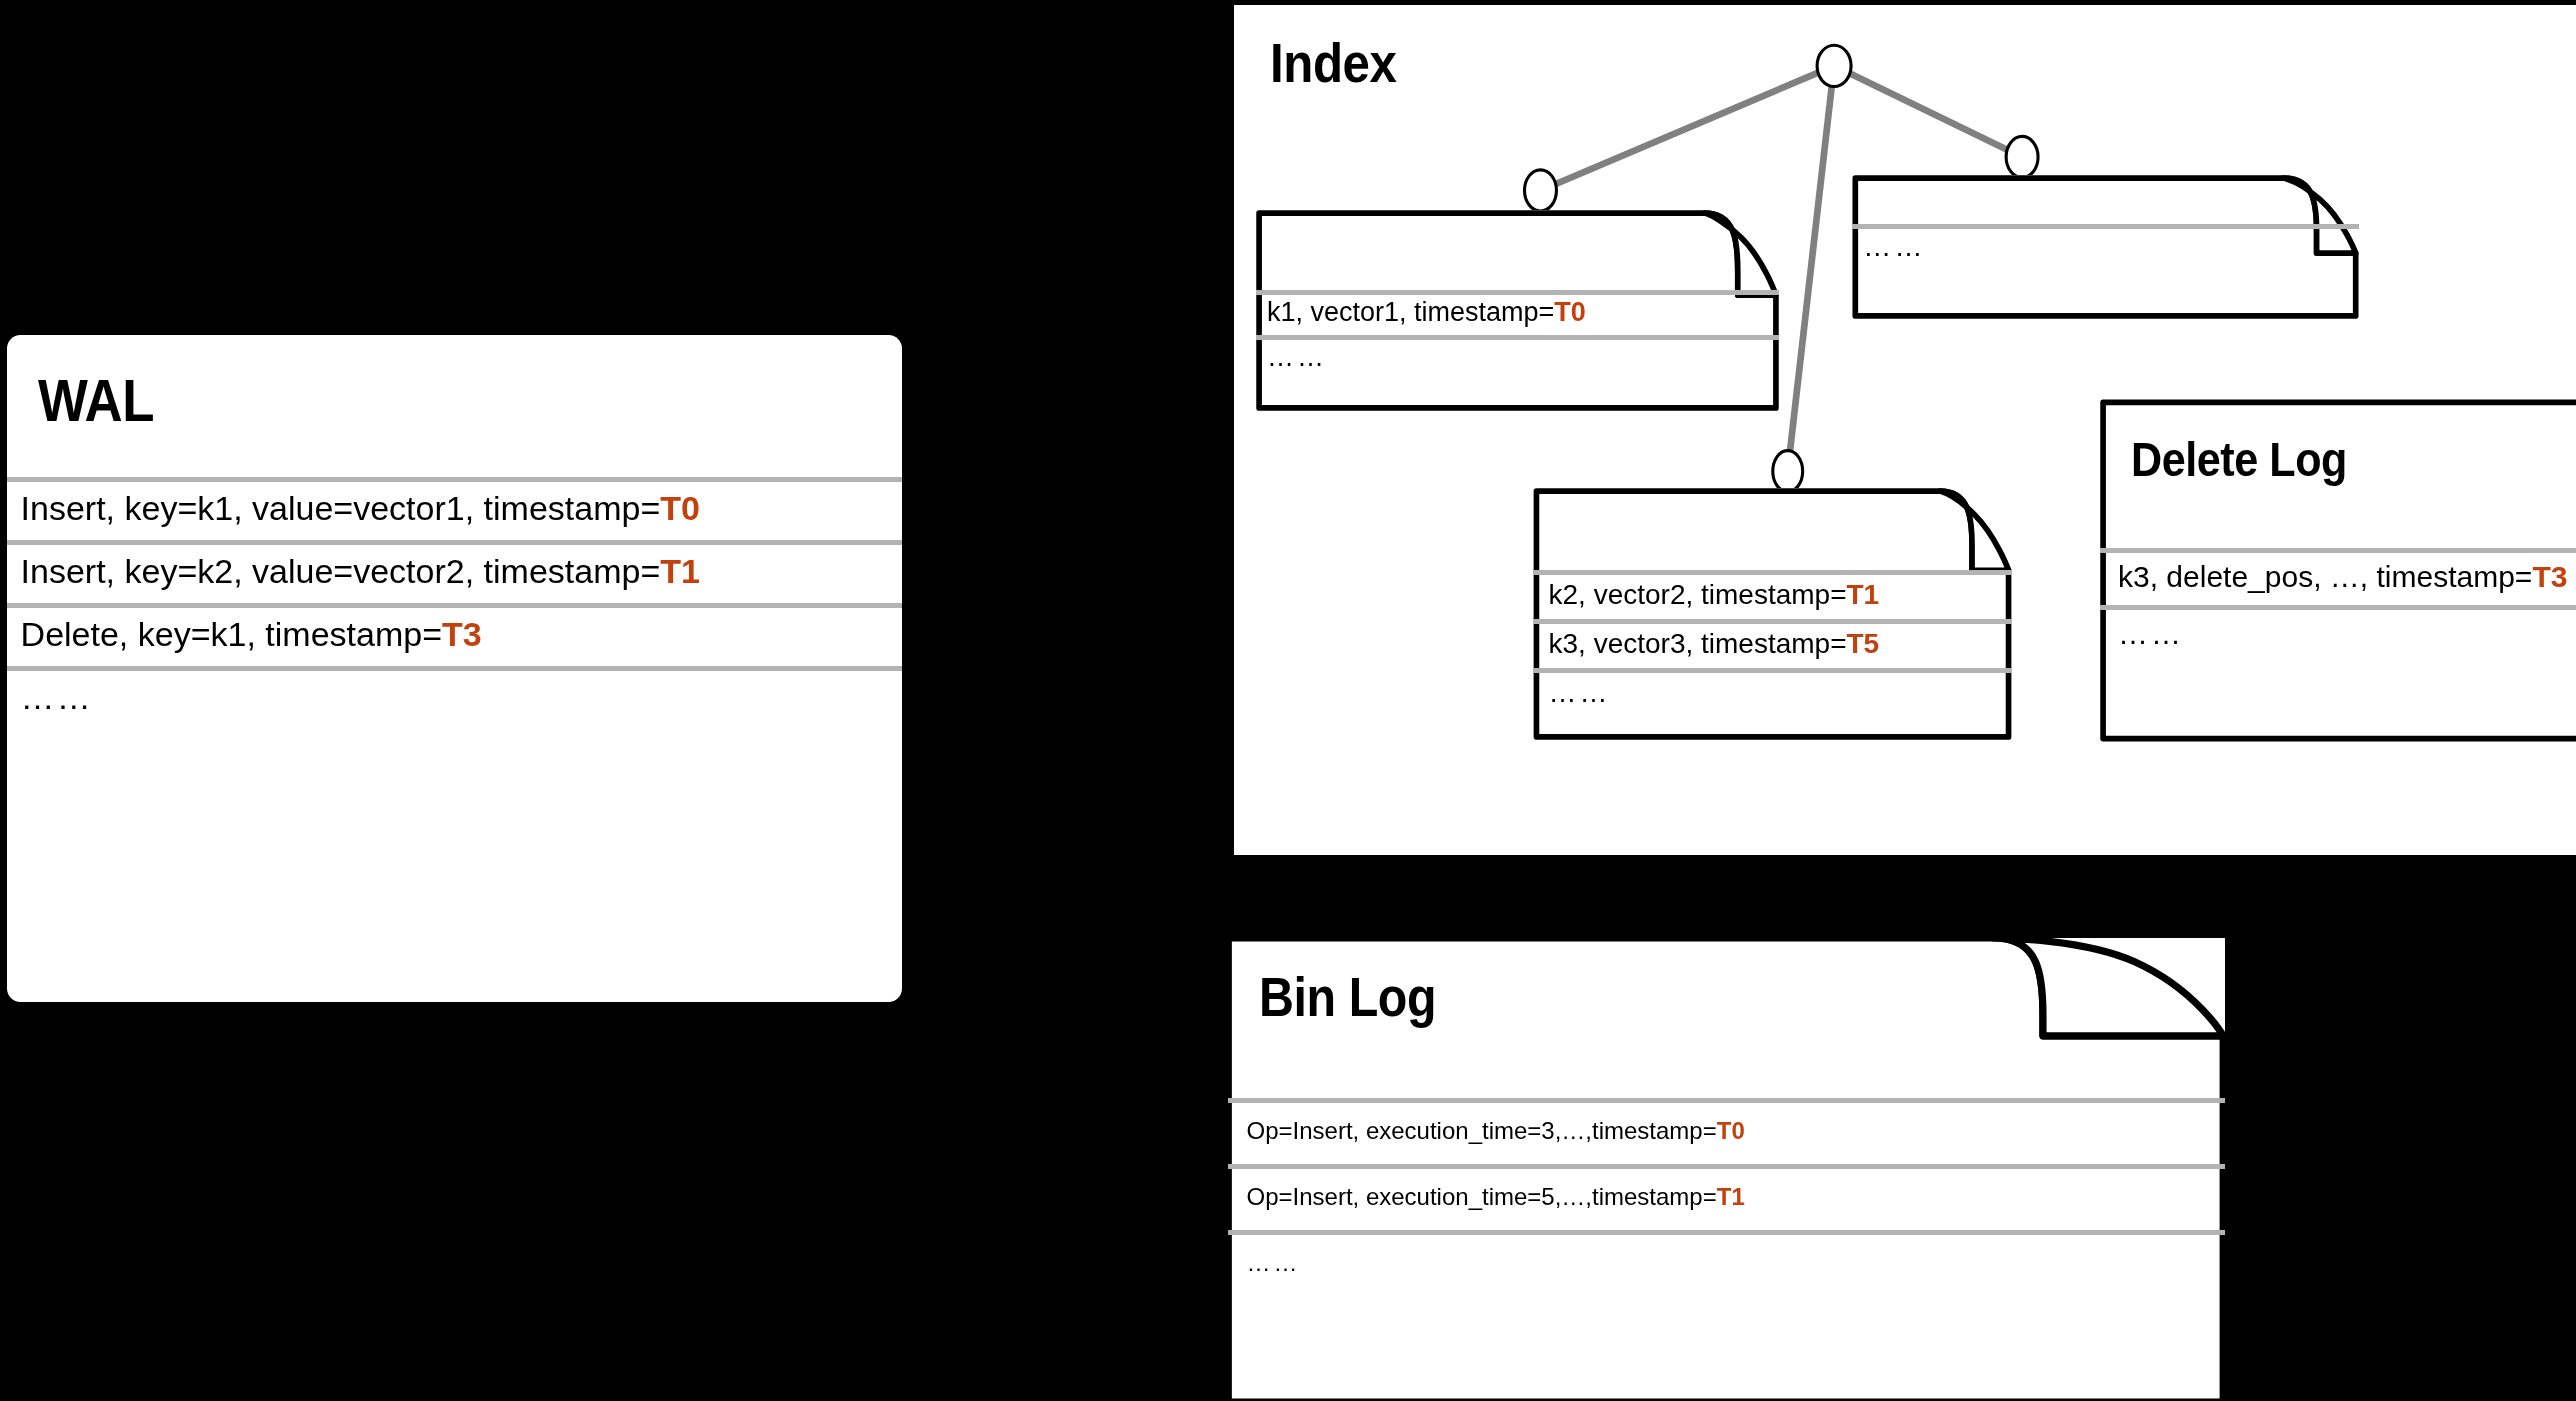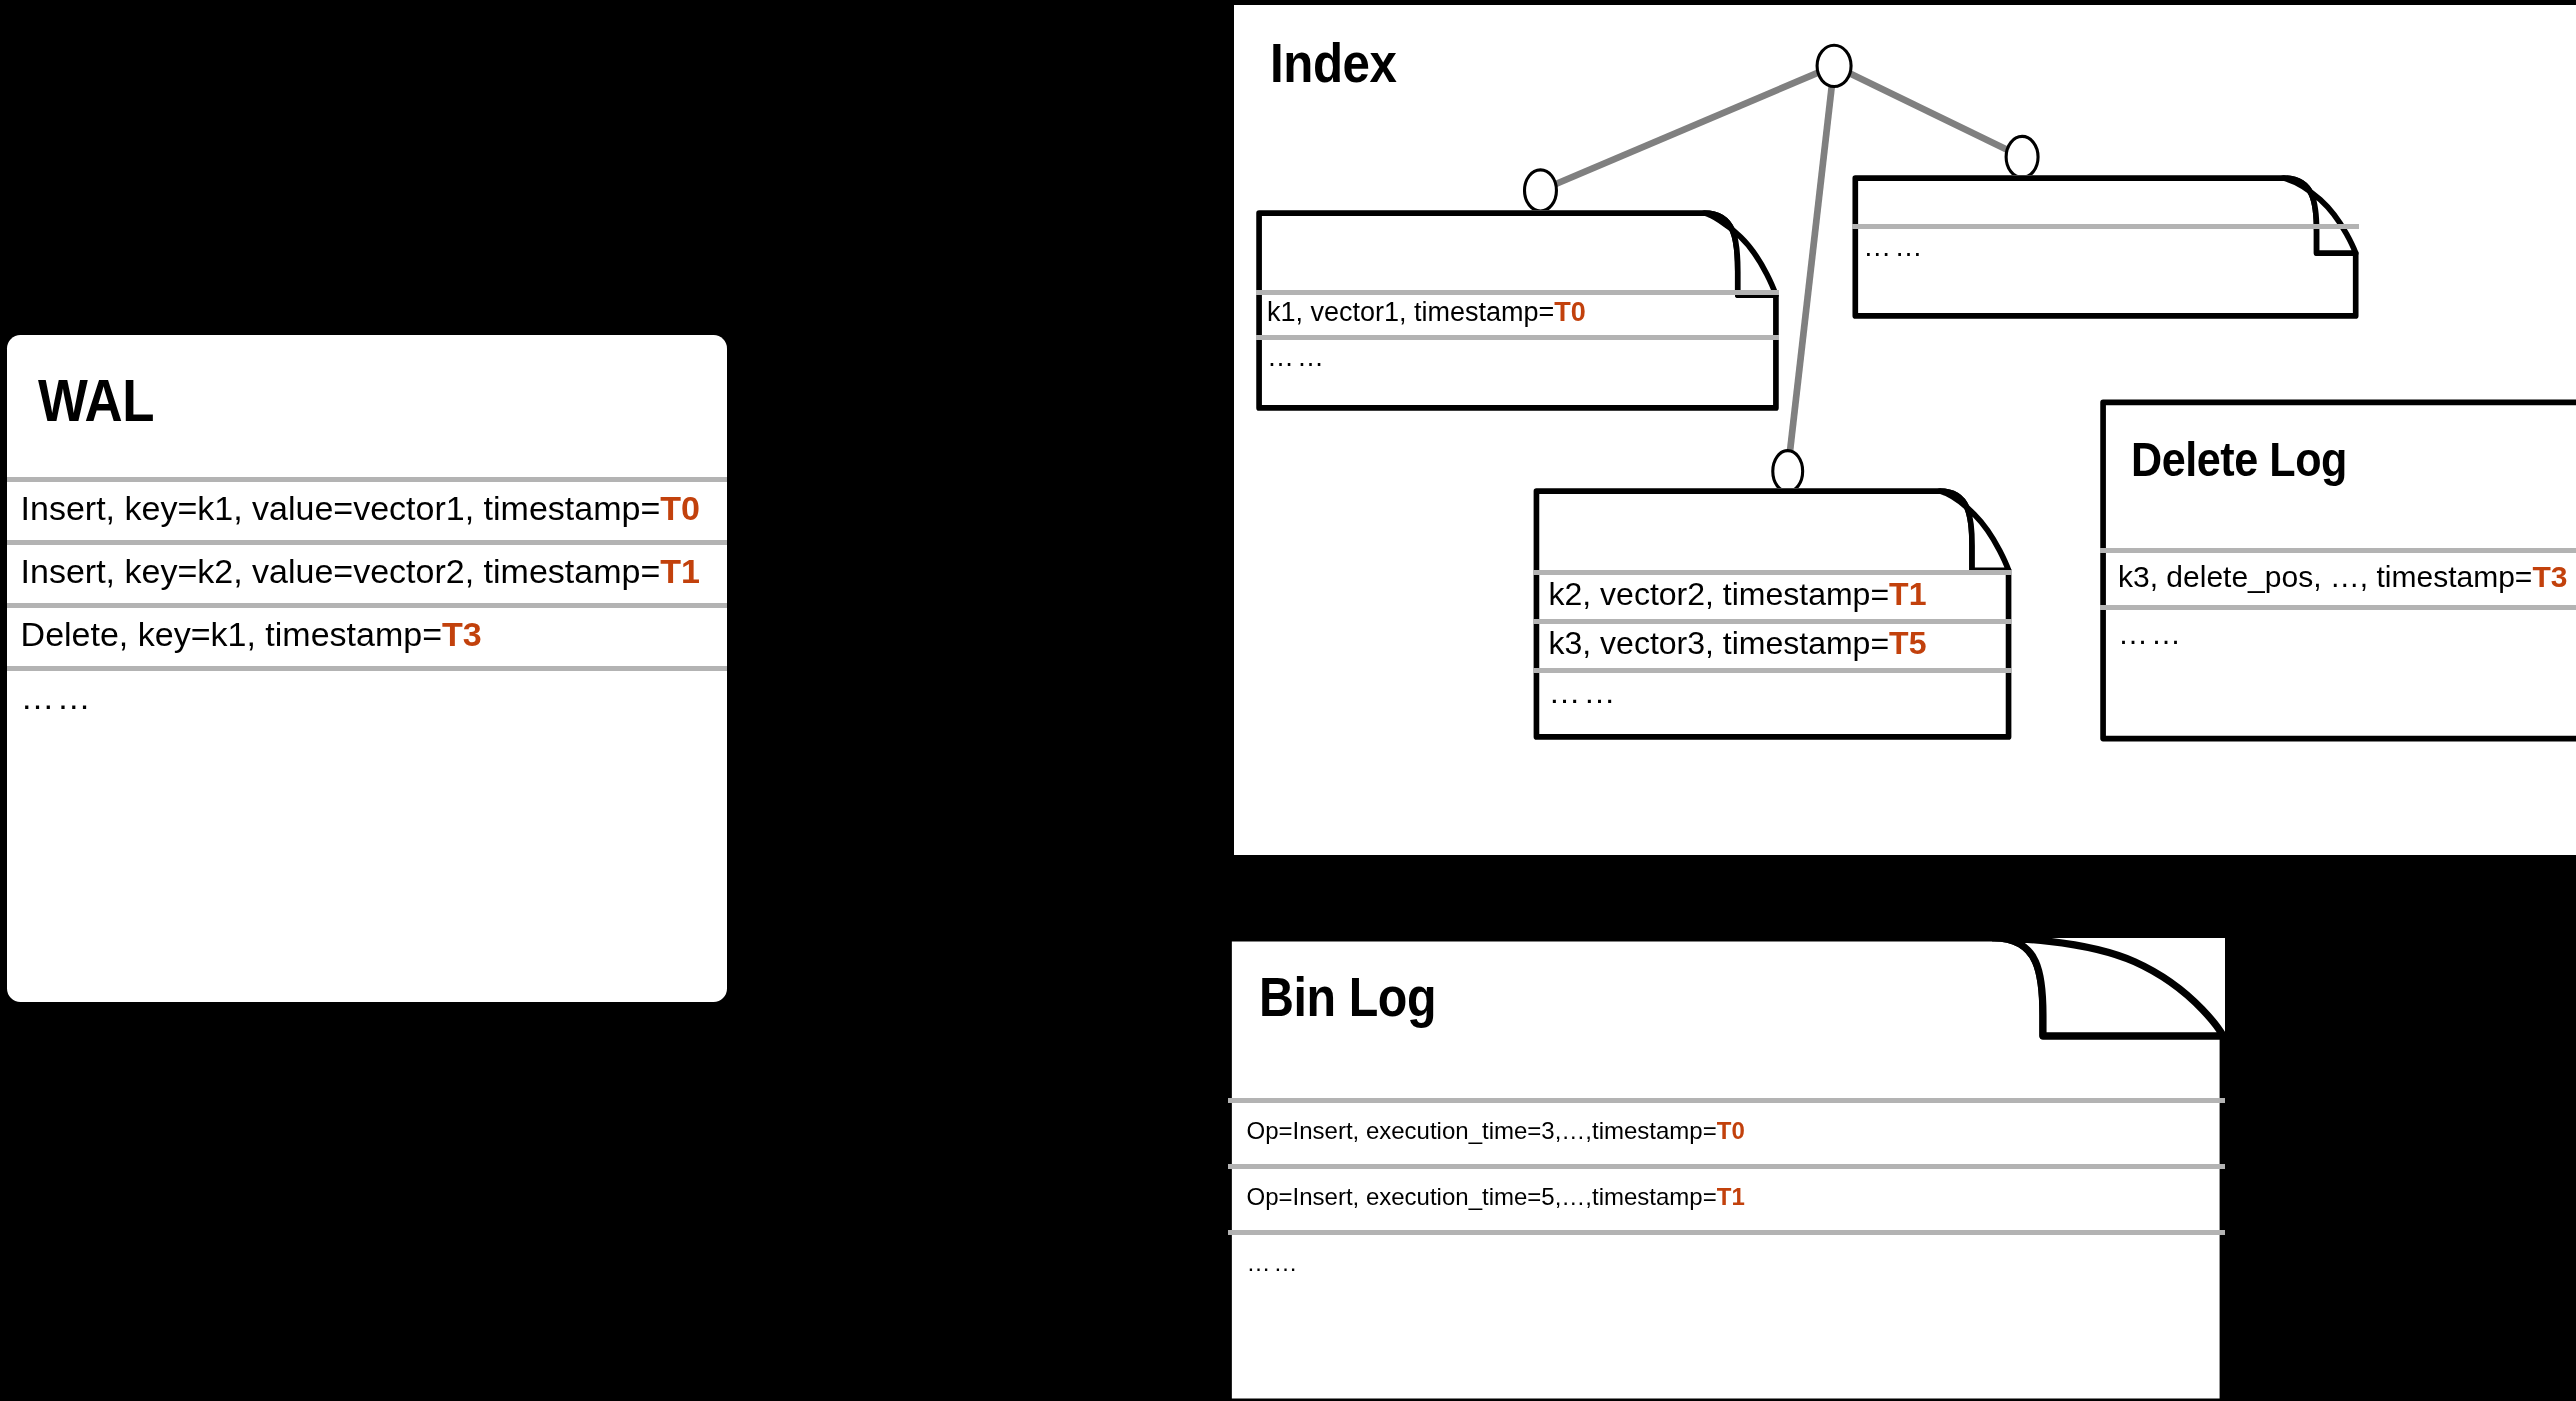--- a/index.html
+++ b/index.html
@@ -25,21 +25,21 @@
     font-weight:bold;
     color:#000;
     white-space:nowrap;
     letter-spacing:-0.5px;
     transform:scaleX(0.88);
     transform-origin:left center;
   }
 
   
   #wal {
-    left:7.2px; top:335px; width:720px; height:667px;
+    left:7.2px; top:335px; width:895px; height:667px;
     border-radius:13.4px;
   }
   #wal .panel-title { left:31px; top:31px; font-size:60px; }
 
   .rowlist { position:absolute; left:0; right:0; }
   .row {
     position:relative;
     display:flex; align-items:center;
     color:#000;
     white-space:nowrap;
@@ -80,21 +80,21 @@
   #card-k1 { left:21.6px; top:205px; width:523px; height:201px; }
   #card-k1 .rowlist { top:80px; }
   #card-k1 .row { height:45px; font-size:27px; }
 
   #card-dots { left:618px; top:170px; width:507px; height:144px; }
   #card-dots .rowlist { top:49px; }
   #card-dots .row { height:46px; font-size:28px; }
 
   #card-k2 { left:299px; top:483px; width:479px; height:252px; }
   #card-k2 .rowlist { top:82px; }
-  #card-k2 .row { height:49px; font-size:32px; }
+  #card-k2 .row { height:49px; font-size:28px; }
   #card-k2 .row .txt { padding-left:15.5px; }
 
   #card-del { left:866px; top:394px; width:677px; height:343px; }
   #card-del .panel-title { left:31px; top:32px; font-size:49px; }
   #card-del .rowlist { top:149px; }
   #card-del .row { height:57px; font-size:30px; }
   #card-del .row .txt { padding-left:18px; }
 
   
   #binlog {

